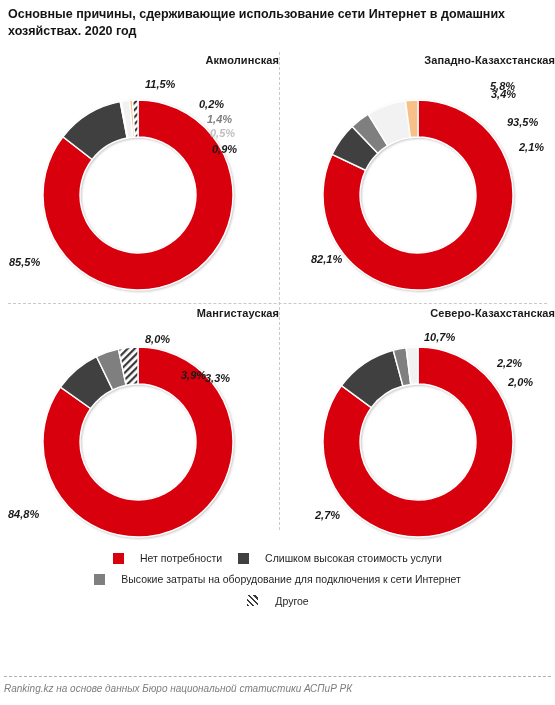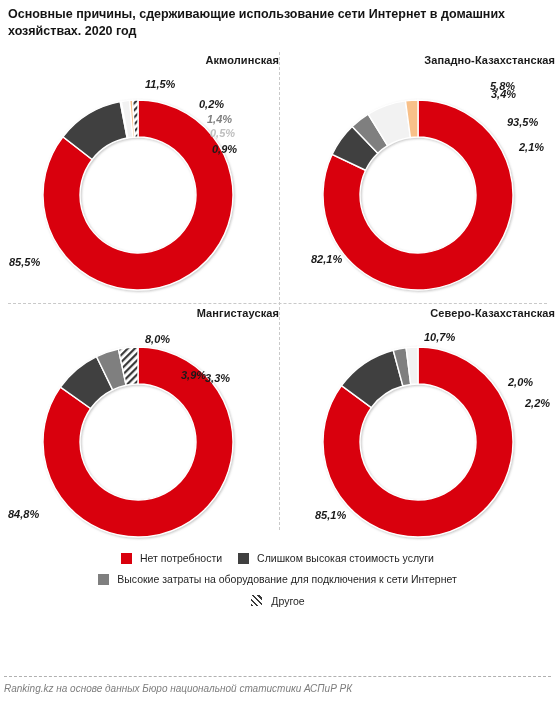--- a/index.html
+++ b/index.html
@@ -36,21 +36,21 @@
   }
 
   .lbl{
     position:absolute;font-size:11px;font-weight:bold;
     white-space:nowrap;line-height:12px;font-style:italic;
   }
 
   
   .legend{position:absolute;left:0;top:552px;width:555px;}
   .lrow{display:flex;justify-content:center;align-items:center;gap:10px;margin-bottom:9px;}
-  .litem{display:flex;align-items:center;gap:8px;}
+  .litem{display:flex;align-items:center;gap:16px;}
   .sw{width:11px;height:11px;flex:0 0 auto;display:block;}
   .ltxt{font-size:10.5px;color:#1f1f1f;white-space:nowrap;}
 
   .footer{
     position:absolute;left:4px;top:683px;font-size:10px;font-style:italic;
     color:#7d7d7d;white-space:nowrap;
   }
 </style>
 </head>
 <body>
@@ -172,16 +172,16 @@
     <div class="lbl" style="left: 450px; top: 80px; color: rgb(26, 26, 26); padding-left: 40px;">5,8%</div>
     <div class="lbl" style="left: 491px; top: 88px; color: rgb(26, 26, 26);">3,4%</div>
     <div class="lbl" style="left: 507px; top: 116px; color: rgb(26, 26, 26);">93,5%</div>
     <div class="lbl" style="left: 519px; top: 141px; color: rgb(26, 26, 26);">2,1%</div>
     <div class="lbl" style="left: 311px; top: 253px; color: rgb(26, 26, 26);">82,1%</div>
     <div class="lbl" style="left: 145px; top: 333px; color: rgb(26, 26, 26);">8,0%</div>
     <div class="lbl" style="left: 181px; top: 353px; color: rgb(26, 26, 26); margin-top: 16px;">3,9%</div>
     <div class="lbl" style="left: 205px; top: 372px; color: rgb(26, 26, 26);">3,3%</div>
     <div class="lbl" style="left: 8px; top: 508px; color: rgb(26, 26, 26);">84,8%</div>
     <div class="lbl" style="left: 424px; top: 331px; color: rgb(26, 26, 26);">10,7%</div>
-    <div class="lbl" style="left: 525px; top: 357px; color: rgb(26, 26, 26); margin-top: 40px;">2,2%</div>
+    <div class="lbl" style="left: 497px; top: 357px; color: rgb(26, 26, 26);">2,2%</div>
     <div class="lbl" style="left: 508px; top: 376px; color: rgb(26, 26, 26);">2,0%</div>
-    <div class="lbl" style="left: 315px; top: 509px; color: rgb(26, 26, 26);">85,1%</div>
+    <div class="lbl" style="left: 315px; top: 509px; color: rgb(26, 26, 26);">2,7%</div>
   </div>
 
 </body></html>

